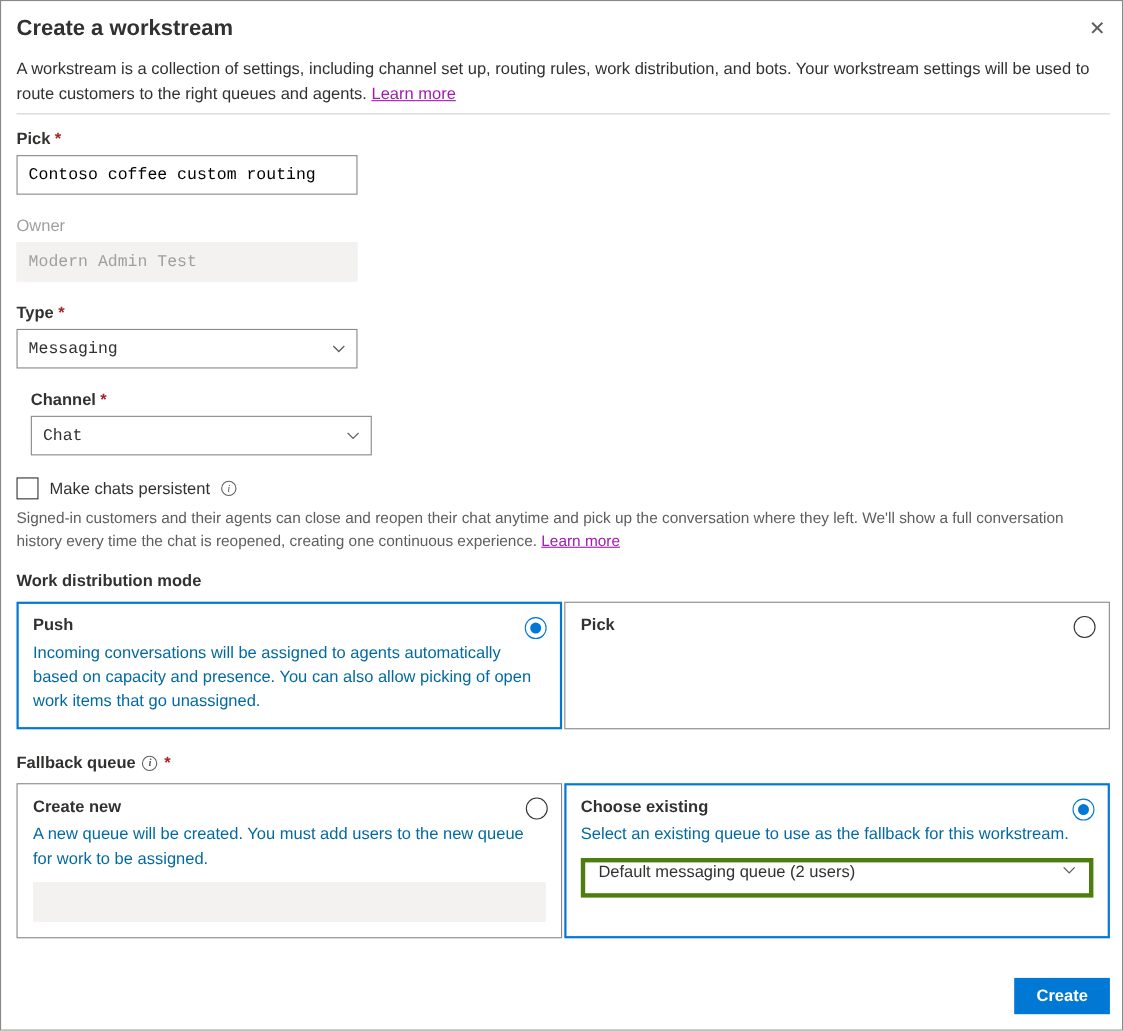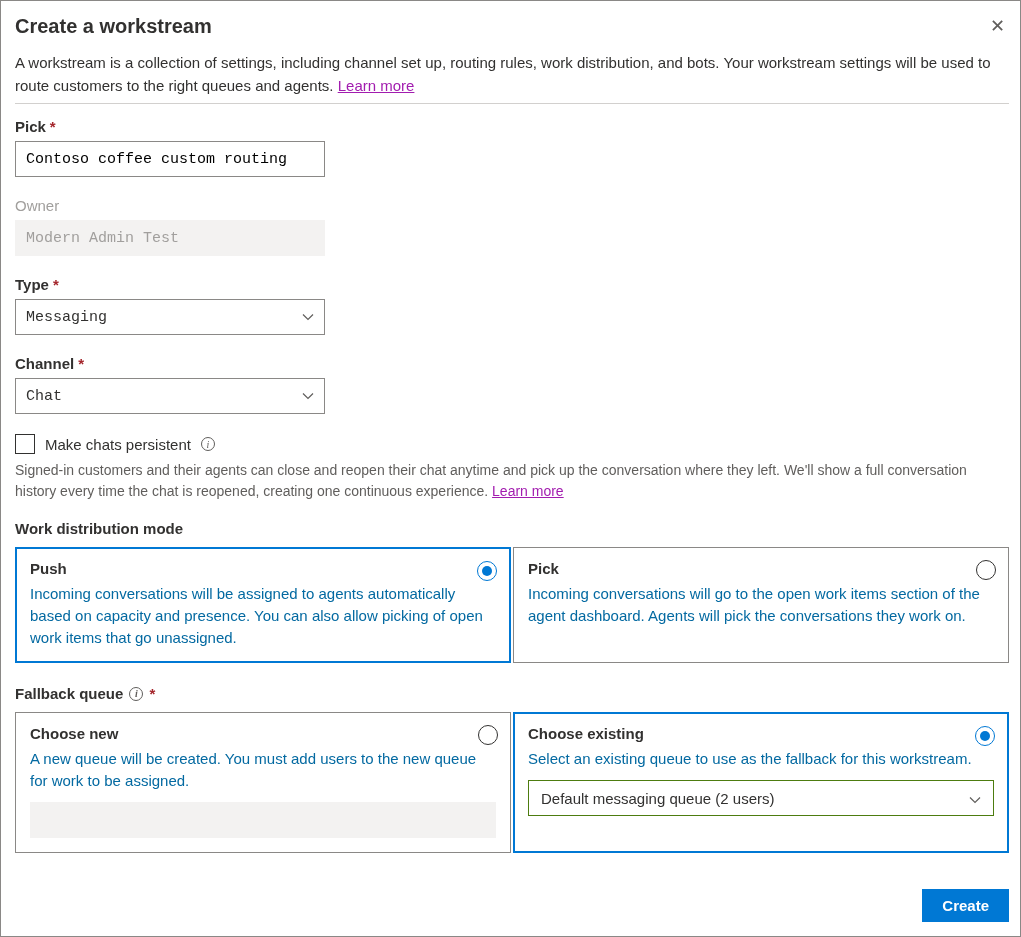--- a/index.html
+++ b/index.html
@@ -185,23 +185,23 @@
   }
   .disabled-box {
     margin-top: 10px;
     height: 36px;
     background: #f3f2f1;
     border: 1px solid #f3f2f1;
   }
   .queue-select {
     margin-top: 10px;
     height: 36px;
-    border: 1px solid #4d7c0f;
-    display: flex;
-    align-items: center;
+    border: 4px solid #4d7c0f;
+    display: flex;
+    align-items: flex-start;
     justify-content: space-between;
     padding: 0 12px;
     font-size: 15px;
     cursor: pointer;
     background: #fff;
   }
   .footer {
     margin-top: auto;
     display: flex;
     justify-content: flex-end;
@@ -256,21 +256,21 @@
     <div class="select-box">
       <span>Messaging</span>
       <span class="chevron">
         <svg viewBox="0 0 12 12">
             <path d="M1 3.5 L6 8.5 L11 3.5" fill="none" stroke="#605e5c" stroke-width="1.2"></path>
           </svg>
       </span>
     </div>
   </div>
 
-  <div class="field" style="margin-bottom:12px;">
+  <div class="field" style="margin-bottom:12px;margin-left:13px;">
     <div class="field-label">
       <span>Channel</span>
       <span class="required">*</span>
     </div>
     <div class="select-box">
       <span>Chat</span>
       <span class="chevron">
         <svg viewBox="0 0 12 12">
             <path d="M1 3.5 L6 8.5 L11 3.5" fill="none" stroke="#605e5c" stroke-width="1.2"></path>
           </svg>
@@ -293,33 +293,32 @@
     <div class="card selected">
       <div class="radio selected">
           <div class="radio-dot"></div>
         </div>
       <div class="card-title">Push</div>
       <div class="card-desc">Incoming conversations will be assigned to agents automatically based on capacity and presence. You can also allow picking of open work items that go unassigned.</div>
     </div>
     <div class="card">
       <div class="radio"></div>
       <div class="card-title">Pick</div>
-      <div class="card-desc">Incoming conversations will go to the open work items section of the agent dashboard. Agents will pick the conversations they work on.</div>
     </div>
   </div>
 
   <div class="section-label">
     <span>Fallback queue</span>
     <span class="info-icon">i</span>
     <span class="required">*</span>
   </div>
   <div class="card-row">
     <div class="card">
       <div class="radio"></div>
-      <div class="card-title">Choose new</div>
+      <div class="card-title">Create new</div>
       <div class="card-desc">A new queue will be created. You must add users to the new queue for work to be assigned.</div>
       <div class="disabled-box"></div>
     </div>
     <div class="card selected">
       <div class="radio selected">
           <div class="radio-dot"></div>
         </div>
       <div class="card-title">Choose existing</div>
       <div class="card-desc">Select an existing queue to use as the fallback for this workstream.</div>
       <div class="queue-select">

